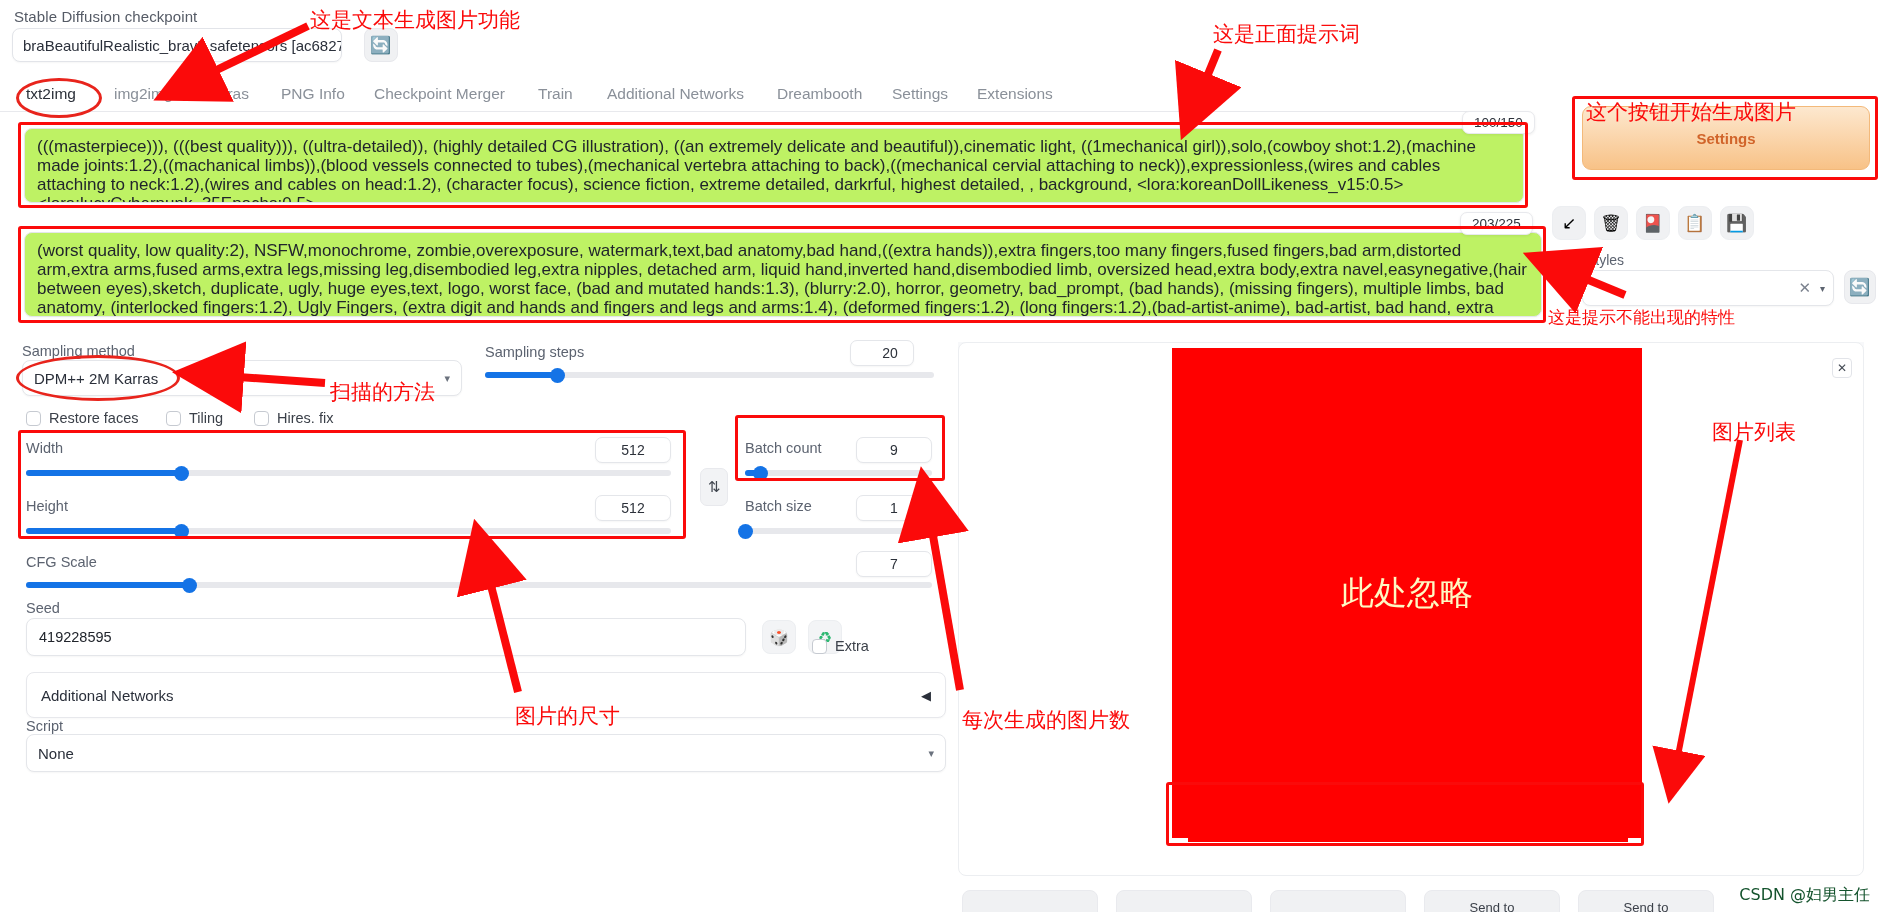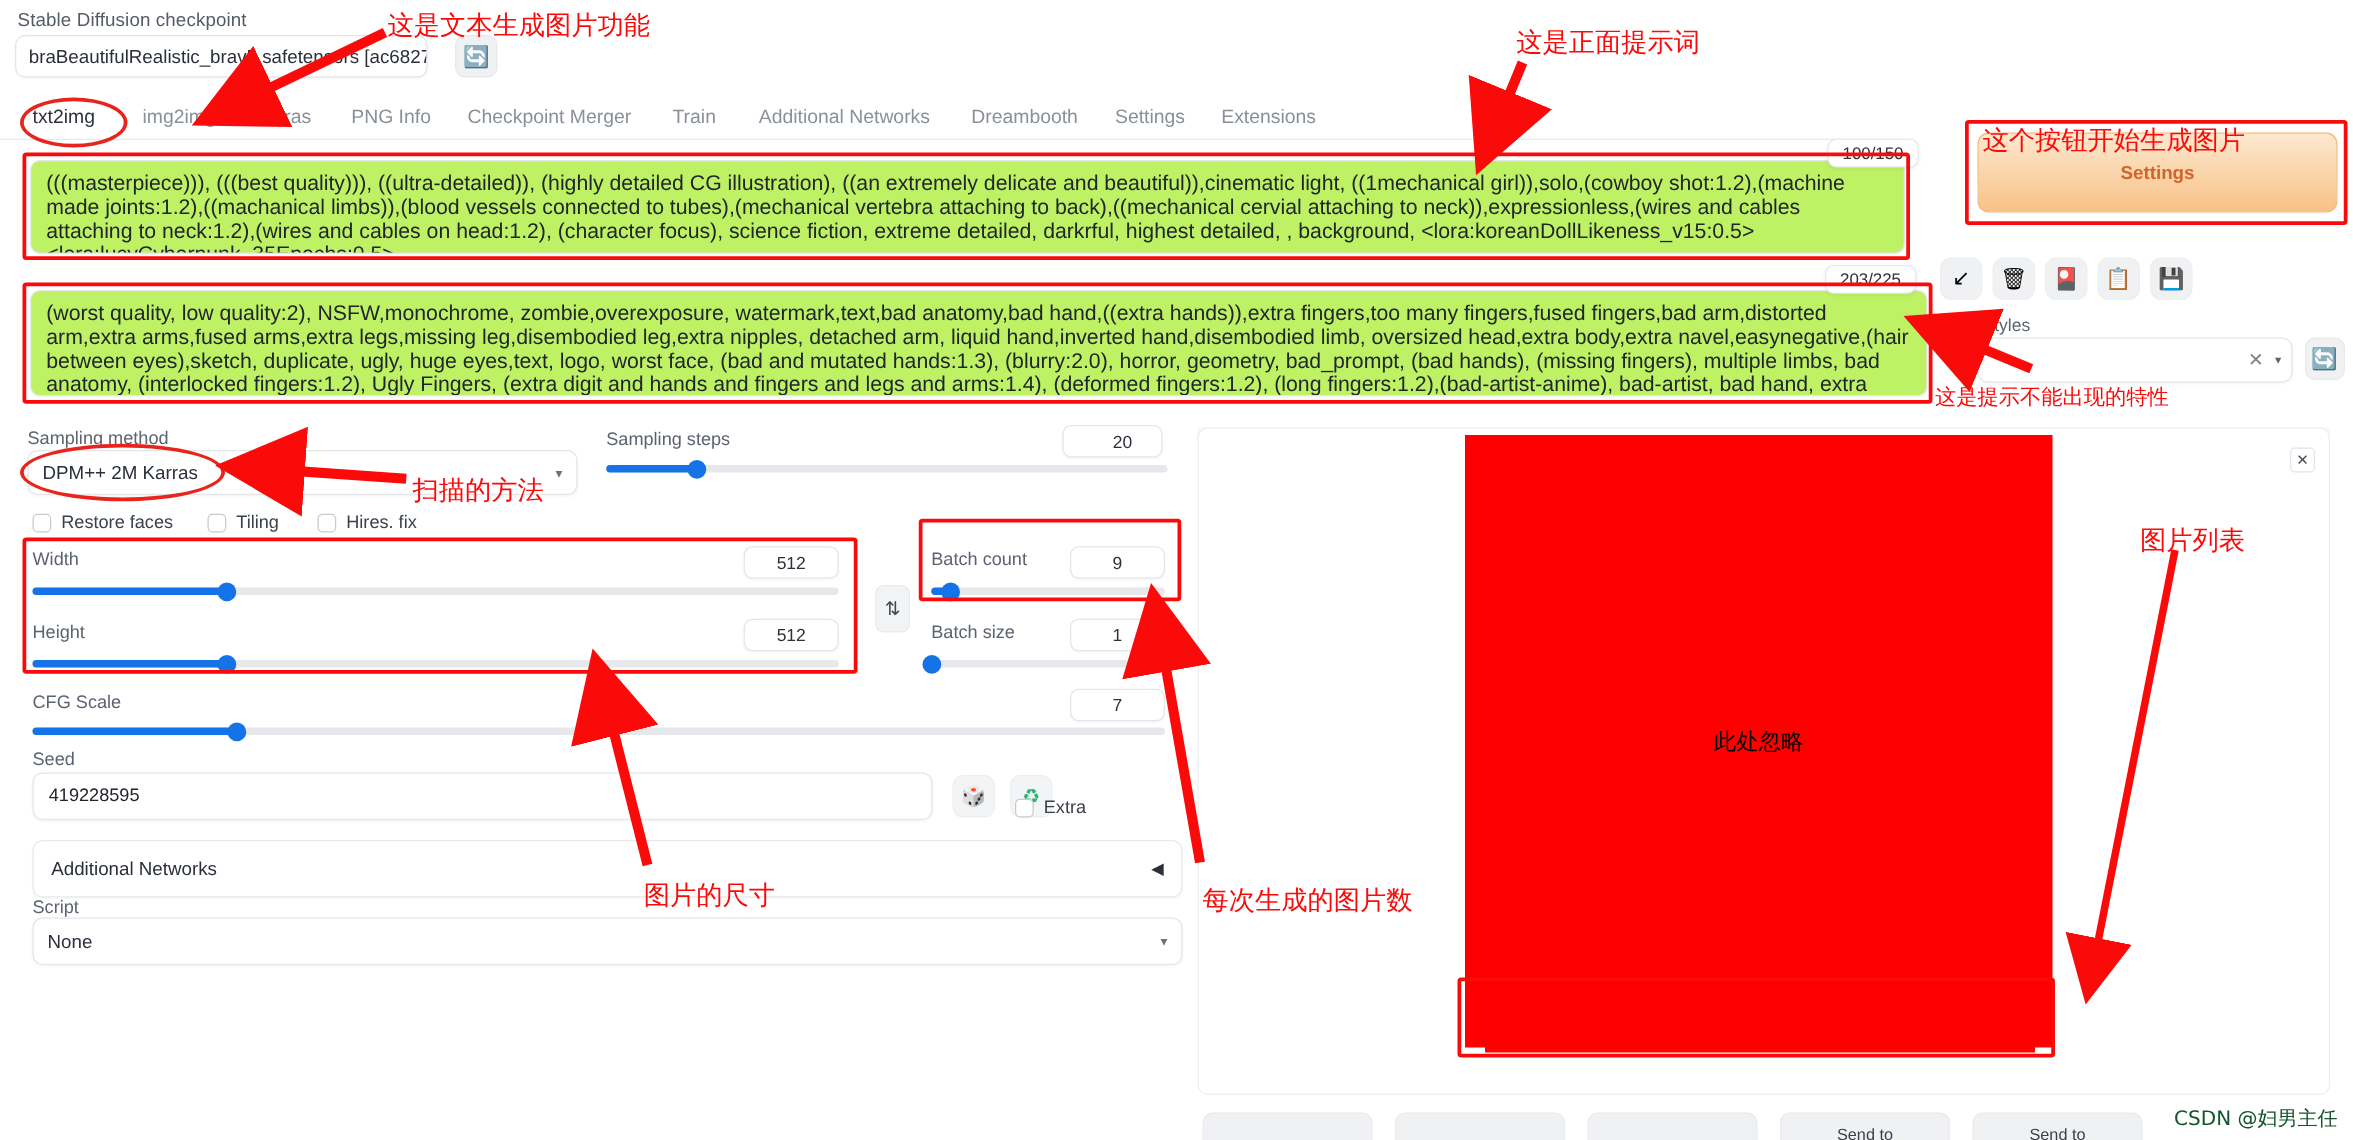--- a/index.html
+++ b/index.html
@@ -160,21 +160,21 @@
   }
   .panel-topbar {
     position:absolute; left:958px; top:342px; width:906px; height:8px;
     background:#f7f8fa;
   }
   .red-image {
     position:absolute; left:1172px; top:348px; width:470px; height:490px;
     background:#ff0000; display:flex; align-items:center; justify-content:center;
   }
   .red-image .txt {
-    color:#000000; font-size:18px;
+    color:#fef9c3; font-size:33px;
     font-family:Liberation Sans, sans-serif;
   }
   .red-strip {
     position:absolute; left:1188px; top:796px; width:440px; height:46px;
     background:#ff0000;
   }
   .close-x {
     position:absolute; left:1832px; top:358px; width:20px; height:20px;
     border:1px solid #e2e4e9; border-radius:4px; background:#fff;
     display:flex; align-items:center; justify-content:center;
@@ -251,21 +251,21 @@
     <span>🔄</span>
   </div>
 
   <div class="slider-label" style="left:22px; top:343px;">Sampling method</div>
   <div class="sel-box" style="left:22px; top:360px; width:440px; height:36px;">
     <span>DPM++ 2M Karras</span>
     <span class="caret">▾</span>
   </div>
 
   <div class="slider-label" style="left:485px; top:344px;text-align:center;">Sampling steps</div>
-  <div class="num-box" style="left:850px; top:340px; width:80px;padding-left:16px;">20</div>
+  <div class="num-box" style="left:850px; top:340px; width:64px;padding-left:16px;">20</div>
   <div class="track" style="left:485px; top:372px; width:449px;">
     <div class="fill" style="width:16%"></div>
     <div class="knob" style="left:calc(16% - 7px)"></div>
   </div>
 
   <div class="check-row" style="left:26px; top:410px;">
     <span class="chk"></span>
     <span class="t">Restore faces</span>
   </div>
   <div class="check-row" style="left:166px; top:410px;">

